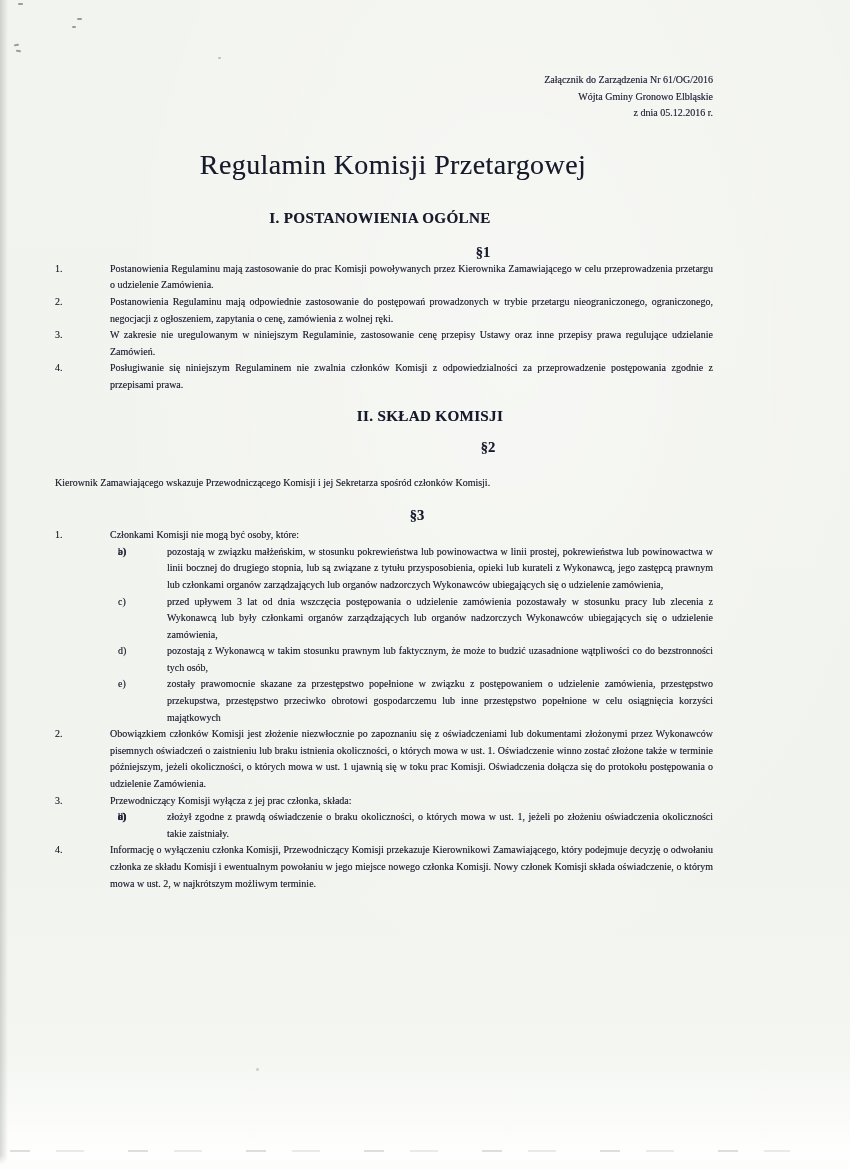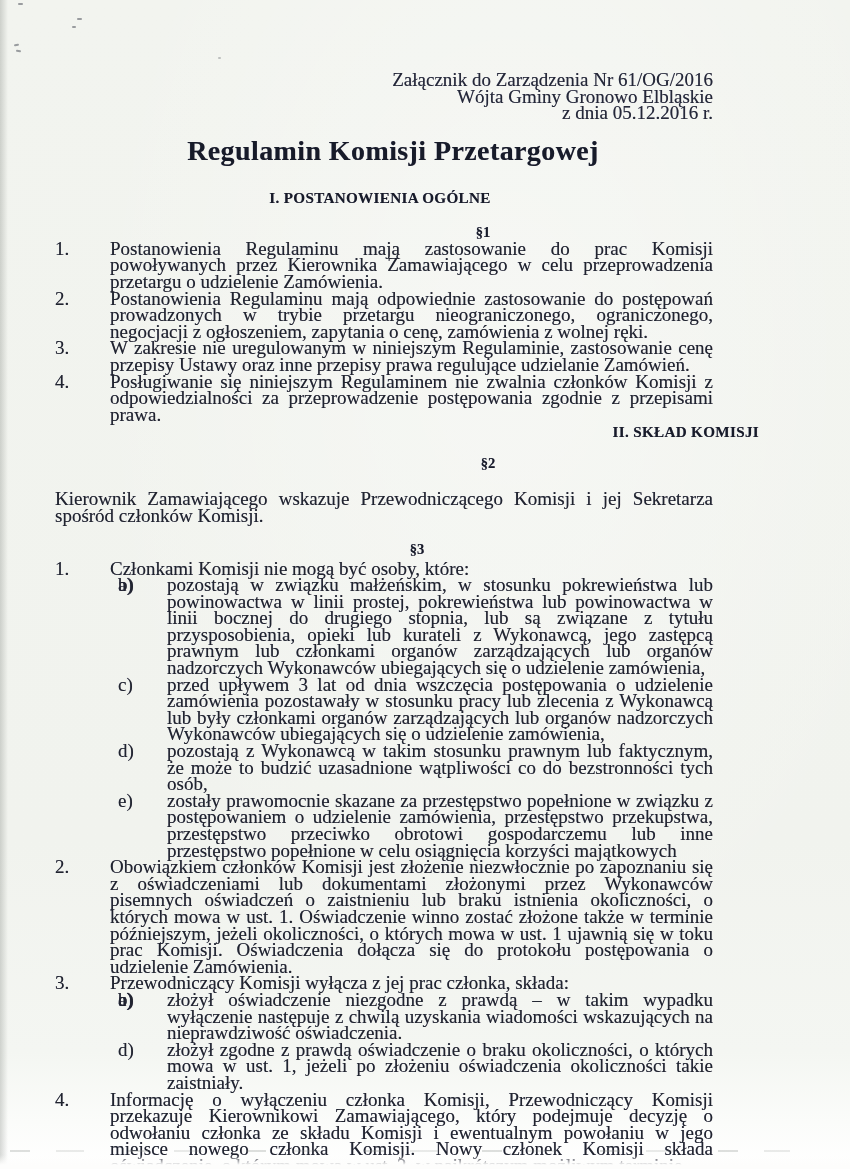--- a/index.html
+++ b/index.html
@@ -15,36 +15,36 @@
     color:#20242f;
   }
   .page * {
     text-shadow: 0.35px 0 0 rgba(130,50,70,0.10), -0.35px 0 0 rgba(40,60,140,0.12), 0 0 0.5px rgba(30,35,70,0.35);
   }
   .col { position:absolute; left:55px; top:0; width:658px; }
 
   .header-note { padding-top:72px; text-align:right; font-size:13.2px; line-height:15.4px; color:#242838; }
 
   .title {
-    margin-top:12px; text-align:center;
+    margin-top:26px; text-align:center;
     transform:translateX(9px);
-    font-size:28px; line-height:34px; font-weight:700; letter-spacing:0.4px;
+    font-size:28px; line-height:34px; font-weight:400; letter-spacing:0.4px;
     color:#171b29;
   }
 
   .h-sec { text-align:center; font-weight:700; font-size:15.2px; line-height:18px; color:#171b29; letter-spacing:0.3px; }
-  .h1x { margin-top:21px; transform:translateX(-4px); }
-  .h2x { transform:translateX(46px);text-align:right; }
+  .h1x { margin-top:27px; transform:translateX(-4px); }
+  .h2x { margin-top:13px; transform:translateX(46px); }
 
   .mark { text-align:center; font-weight:700; font-size:14.6px; line-height:16px; color:#171b29; }
   .m1 { margin-top:17px; transform:translateX(99px); }
   .m2 { margin-top:14px; transform:translateX(104px); }
   .m3 { margin-top:16px; transform:translateX(33px); }
 
-  .body-text { font-size:19px; line-height:16.6px; }
+  .body-text { font-size:10px; line-height:16.6px; }
   .list { margin-top:1px; }
   .item { position:relative; padding-left:55px; text-align:justify; }
   .item > .num { position:absolute; left:0; top:0; }
   .sub { position:relative; padding-left:57px; text-align:justify; }
   .sub > .letter { position:absolute; left:8px; top:0; }
   .plain { margin-top:20px; text-align:justify; }
 
   
   .edge-left {
     position:absolute; left:0; top:0; width:8px; height:100%;
@@ -153,21 +153,20 @@
         <span class="num">3.</span>
         <span>Przewodniczący Komisji wyłącza z jej prac członka, składa:</span>
         <div class="sub">
           <span class="letter">a)</span>
         </div>
         <div class="sub">
           <span class="letter">b)</span>
         </div>
         <div class="sub">
           <span class="letter">c)</span>
-          <span>złożył oświadczenie niezgodne z prawdą – w takim wypadku wyłączenie następuje z chwilą uzyskania wiadomości wskazujących na nieprawdziwość oświadczenia.</span>
         </div>
         <div class="sub">
           <span class="letter">d)</span>
           <span>złożył zgodne z prawdą oświadczenie o braku okoliczności, o których mowa w ust. 1, jeżeli po złożeniu oświadczenia okoliczności takie zaistniały.</span>
         </div>
       </div>
 
       <div class="item">
         <span class="num">4.</span>
         <span>Informację o wyłączeniu członka Komisji, Przewodniczący Komisji przekazuje Kierownikowi Zamawiającego, który podejmuje decyzję o odwołaniu członka ze składu Komisji i ewentualnym powołaniu w jego miejsce nowego członka Komisji. Nowy członek Komisji składa oświadczenie, o którym mowa w ust. 2, w najkrótszym możliwym terminie.</span>

